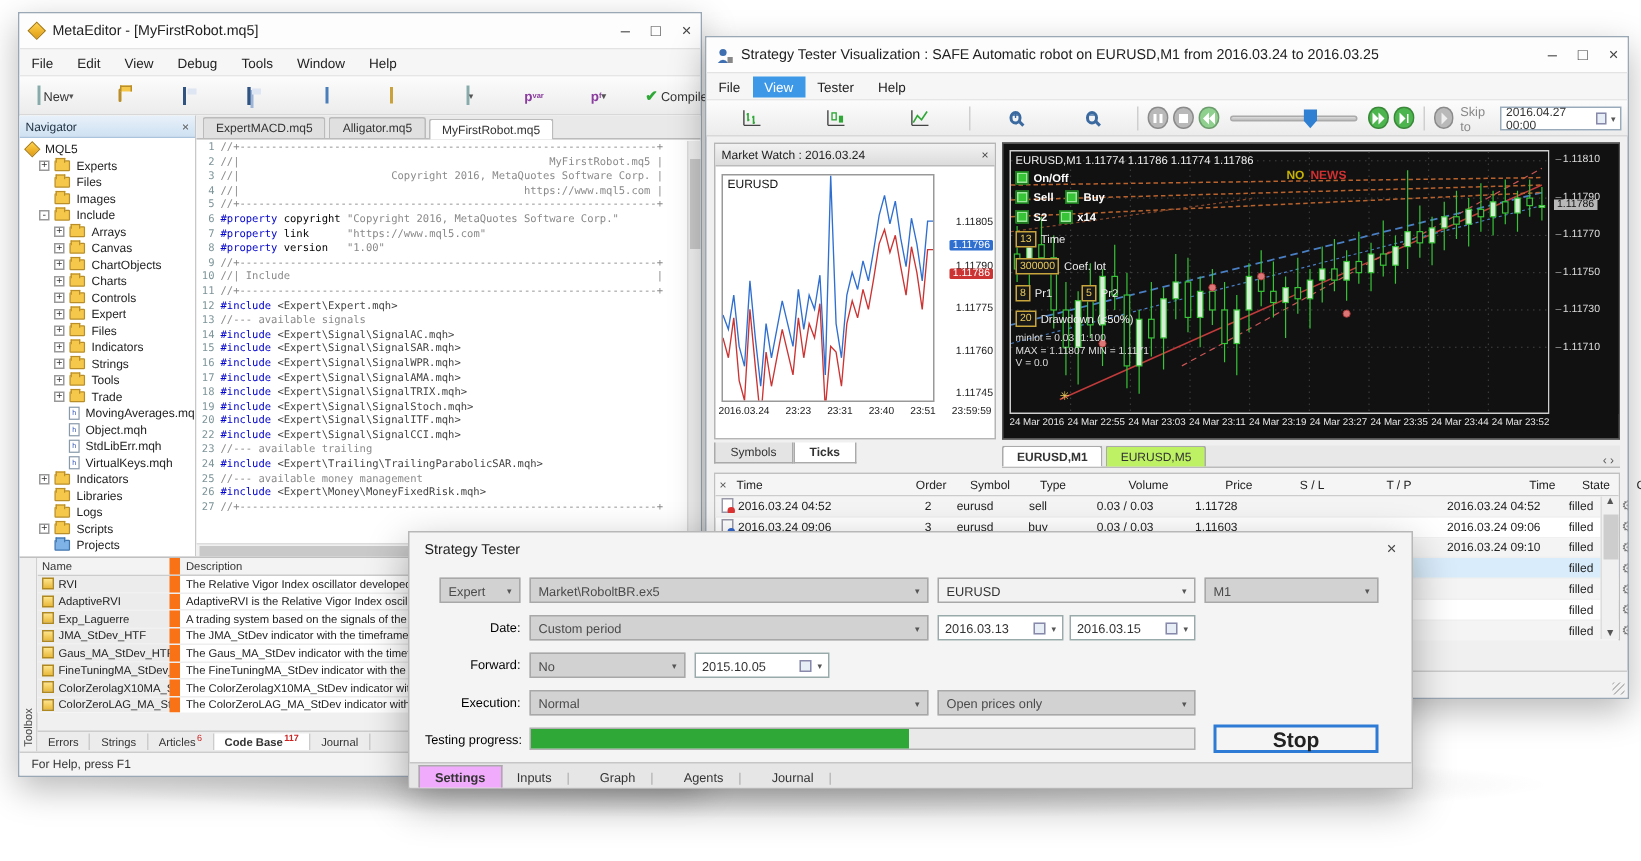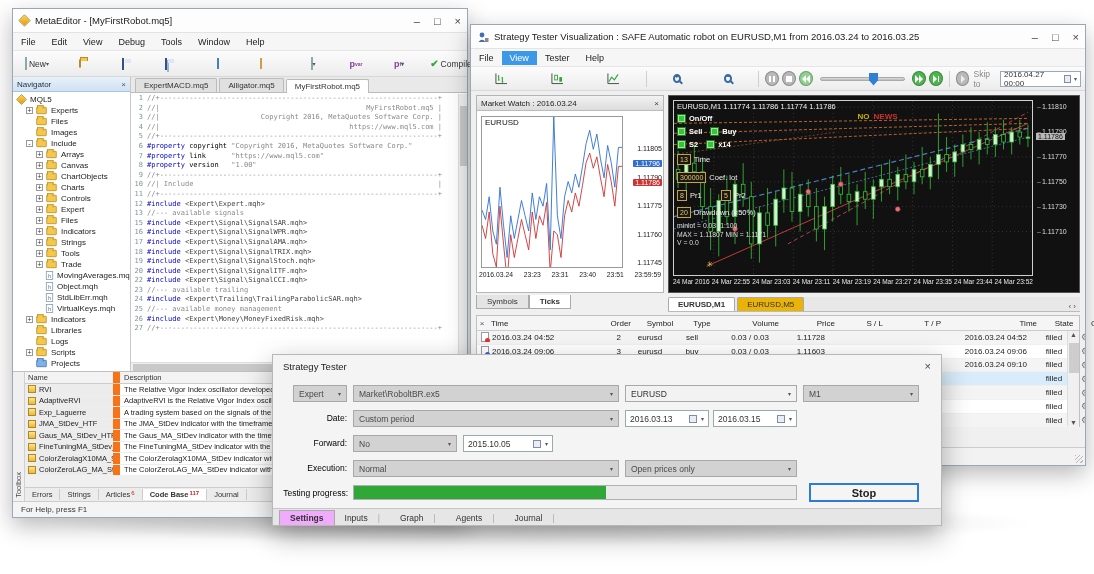--- a/index.html
+++ b/index.html
@@ -114,21 +114,21 @@
   #ch-head { position:absolute; left:8px; top:6px; font-size:7.5px; color:#f0f0f0; z-index:3; }
   #ch-news { position:absolute; left:46%; top:16px; font-size:8px; font-weight:bold; z-index:3; }
   #ch-news .no { color:#c8b400; } #ch-news .news { color:#d03030; margin-left:4px; }
   .ch-btnrow { position:absolute; display:flex; gap:8px; z-index:3; }
   .ch-btn { display:flex; align-items:center; gap:3px; font-size:7.5px; color:#fff; font-weight:bold; }
   .gsq { width:9px; height:9px; background:#37c437; border:1px solid #1e7a1e; box-shadow:inset 0 0 0 1px #9fe59f; }
   .goldbox { background:#181818; border:1px solid #c8a43c; color:#e8c85a; font-size:7px; padding:0 2px; height:11px; display:flex; align-items:center; }
   .ch-field { display:flex; align-items:center; gap:3px; font-size:7.5px; color:#eee; z-index:3; position:absolute; }
   .ch-info { position:absolute; font-size:6.8px; color:#ddd; z-index:3; line-height:8.5px; }
   #ch-tabs { position:absolute; left:197px; right:5px; top:272px; height:15px; background:#e8e8e8; display:flex; align-items:flex-end; font-size:8px; border-bottom:1px solid #bbb; }
-  .ch-tab { padding:2px 9px; border:1px solid #aaa; border-bottom:none; background:#eab308; color:#333; margin-right:2px; border-radius:2px 2px 0 0; }
+  .ch-tab { padding:2px 9px; border:1px solid #aaa; border-bottom:none; background:#bef264; color:#333; margin-right:2px; border-radius:2px 2px 0 0; }
   .ch-tab.active { background:#fff; font-weight:bold; }
   #ch-tabs .corner { margin-left:auto; font-size:8px; color:#555; padding-right:4px; }
   #trades { position:absolute; left:5px; right:5px; top:290px; height:112px; background:#fff; border:1px solid #c0c0c0; }
   #tr-head { display:flex; height:15px; background:#f5f5f5; border-bottom:1px solid #ccc; font-size:8px; color:#222; align-items:center; }
   #tr-head .x { width:10px; text-align:center; color:#555; flex:none; }
   .tr-row { display:flex; height:13.8px; align-items:center; font-size:8px; color:#222; border-bottom:1px solid #f0f0f0; }
   .tr-row:nth-child(odd) { background:#f4f4f4; }
   .tr-row.sel { background:#d9ecfb; }
   .tc { padding:0 4px; overflow:hidden; white-space:nowrap; flex:none; }
   .c0{width:112px;display:flex;align-items:center;gap:3px;} .c1{width:36px;text-align:right;} .c2{width:50px;text-align:center;}
@@ -150,21 +150,21 @@
   #dlg-head { height:22px; display:flex; align-items:center; padding:0 10px; font-size:9.5px; color:#222; }
   #dlg-head .x { margin-left:auto; font-size:11px; color:#444; }
   .dlabel { position:absolute; text-align:right; width:66px; }
   .combo { position:absolute; height:17px; background:#d2d2d2; border:1px solid #a8a8a8; color:#4a4a4a; font-size:8.5px; display:flex; align-items:center; padding:0 5px; }
   .combo .dd { margin-left:auto; }
   .combo.lite { background:#ececec; color:#333; }
   .datefield { position:absolute; height:17px; background:#fff; border:1px solid #9aa; font-size:8.5px; color:#333; display:flex; align-items:center; padding:0 4px; gap:4px; }
   .datefield .cal { margin-left:auto; }
   #dlg-progress { position:absolute; height:15px; background:#e9e9e9; border:1px solid #b0b0b0; }
   #dlg-progress .fill { height:100%; background:#2fa838; }
-  #dlg-stop { position:absolute; height:19px; background:#f5f5f5; border:2px solid #2e7bd6; font-size:11px; font-weight:bold; color:#222; display:flex; align-items:center; justify-content:center; }
+  #dlg-stop { position:absolute; height:19px; background:#f5f5f5; border:2px solid #2e7bd6; font-size:14px; font-weight:bold; color:#222; display:flex; align-items:center; justify-content:center; }
   #dlg-tabs { position:absolute; left:0; right:0; bottom:0; height:17px; background:#e6e6e6; border-top:1px solid #c6c6c6; display:flex; align-items:flex-end; font-size:8.5px; color:#333; padding-left:6px; }
   .dlg-tab { padding:2px 10px; display:flex; align-items:center; }
   .dlg-tab.active { background:#f0abfc; border:1px solid #aaa; border-bottom:none; font-weight:bold; }
   .dlg-tab:not(.active)::after { content:"|"; color:#aaa; margin-left:10px; }
 
   svg { display:block; }
 </style>
 </head>
 <body>
 
@@ -404,20 +404,21 @@
           <div class="cline"><span class="lnum">4</span><span><span class="cmt">//|                                             https://www.mql5.com |</span></span></div>
           <div class="cline"><span class="lnum">5</span><span><span class="cmt">//+------------------------------------------------------------------+</span></span></div>
           <div class="cline"><span class="lnum">6</span><span><span class="kw">#property</span><span> copyright </span><span class="str">"Copyright 2016, MetaQuotes Software Corp."</span></span></div>
           <div class="cline"><span class="lnum">7</span><span><span class="kw">#property</span><span> link      </span><span class="str">"https://www.mql5.com"</span></span></div>
           <div class="cline"><span class="lnum">8</span><span><span class="kw">#property</span><span> version   </span><span class="str">"1.00"</span></span></div>
           <div class="cline"><span class="lnum">9</span><span><span class="cmt">//+------------------------------------------------------------------+</span></span></div>
           <div class="cline"><span class="lnum">10</span><span><span class="cmt">//| Include                                                          |</span></span></div>
           <div class="cline"><span class="lnum">11</span><span><span class="cmt">//+------------------------------------------------------------------+</span></span></div>
           <div class="cline"><span class="lnum">12</span><span><span class="kw">#include</span><span class="inc"> &lt;Expert\Expert.mqh&gt;</span></span></div>
           <div class="cline"><span class="lnum">13</span><span><span class="cmt">//--- available signals</span></span></div>
+          <div class="cline"><span class="lnum">14</span><span><span class="kw">#include</span><span class="inc"> &lt;Expert\Signal\SignalAC.mqh&gt;</span></span></div>
           <div class="cline"><span class="lnum">15</span><span><span class="kw">#include</span><span class="inc"> &lt;Expert\Signal\SignalSAR.mqh&gt;</span></span></div>
           <div class="cline"><span class="lnum">16</span><span><span class="kw">#include</span><span class="inc"> &lt;Expert\Signal\SignalWPR.mqh&gt;</span></span></div>
           <div class="cline"><span class="lnum">17</span><span><span class="kw">#include</span><span class="inc"> &lt;Expert\Signal\SignalAMA.mqh&gt;</span></span></div>
           <div class="cline"><span class="lnum">18</span><span><span class="kw">#include</span><span class="inc"> &lt;Expert\Signal\SignalTRIX.mqh&gt;</span></span></div>
           <div class="cline"><span class="lnum">19</span><span><span class="kw">#include</span><span class="inc"> &lt;Expert\Signal\SignalStoch.mqh&gt;</span></span></div>
           <div class="cline"><span class="lnum">20</span><span><span class="kw">#include</span><span class="inc"> &lt;Expert\Signal\SignalITF.mqh&gt;</span></span></div>
           <div class="cline"><span class="lnum">22</span><span><span class="kw">#include</span><span class="inc"> &lt;Expert\Signal\SignalCCI.mqh&gt;</span></span></div>
           <div class="cline"><span class="lnum">23</span><span><span class="cmt">//--- available trailing</span></span></div>
           <div class="cline"><span class="lnum">24</span><span><span class="kw">#include</span><span class="inc"> &lt;Expert\Trailing\TrailingParabolicSAR.mqh&gt;</span></span></div>
           <div class="cline"><span class="lnum">25</span><span><span class="cmt">//--- available money management</span></span></div>

